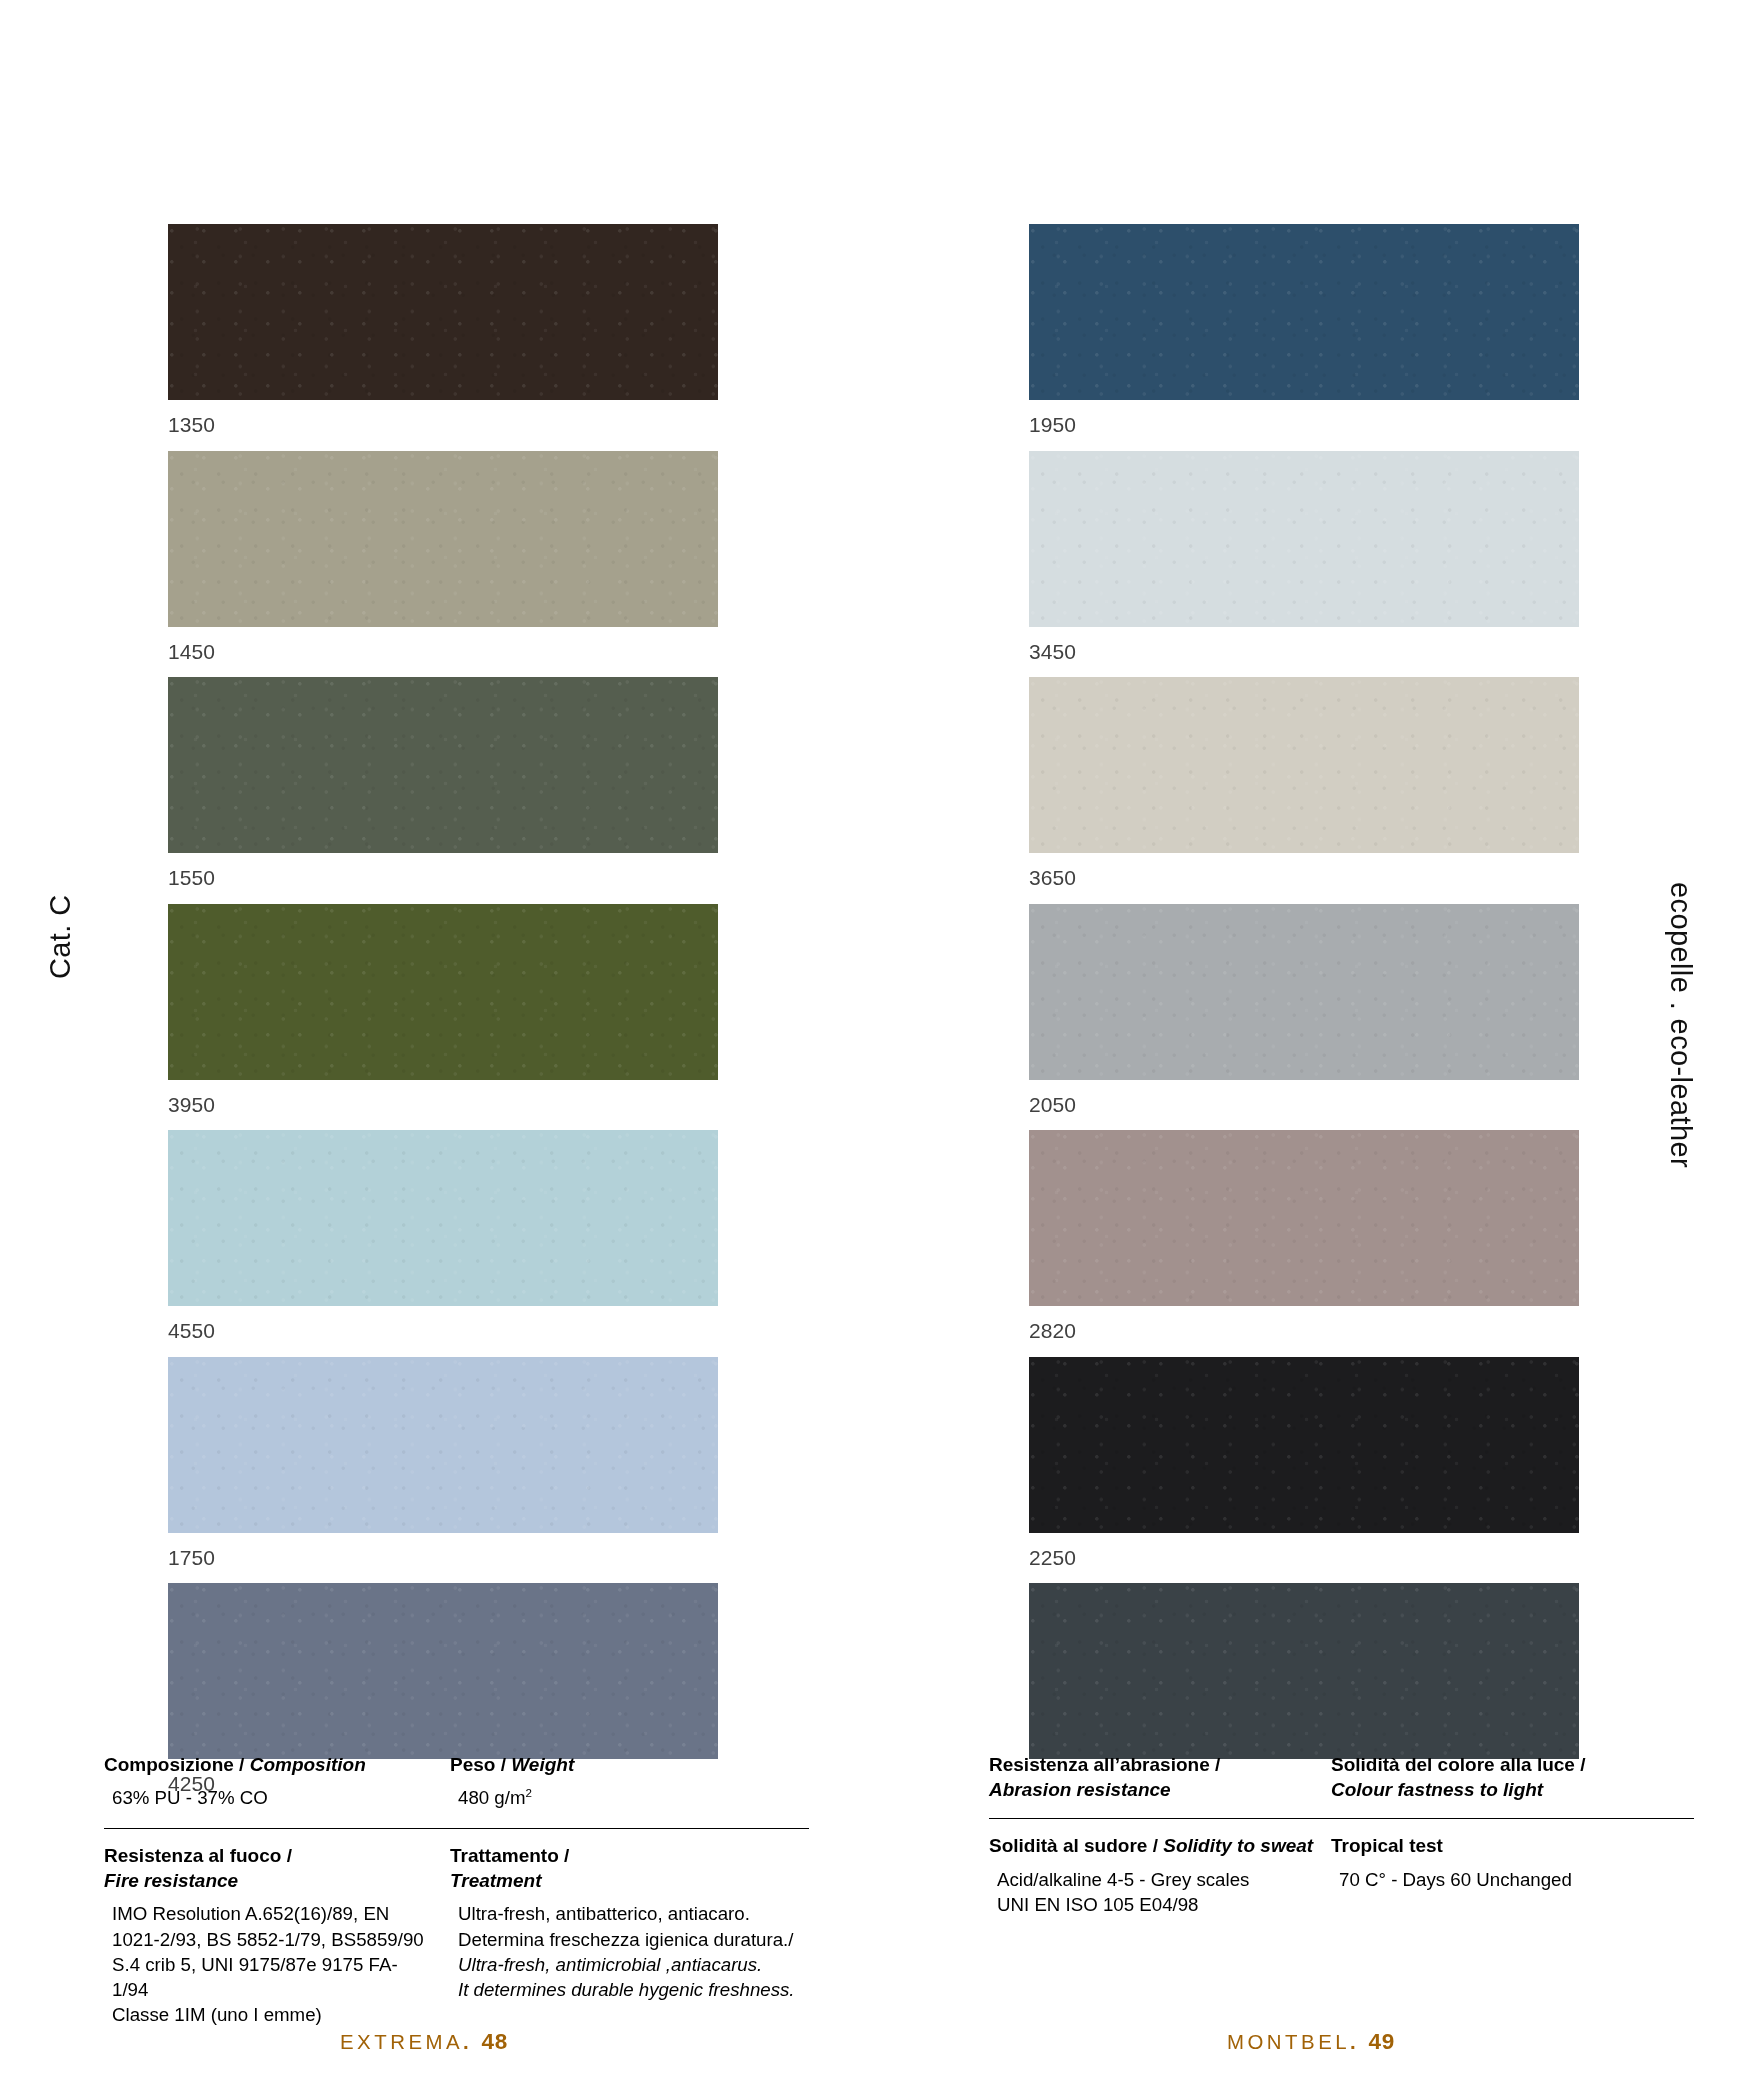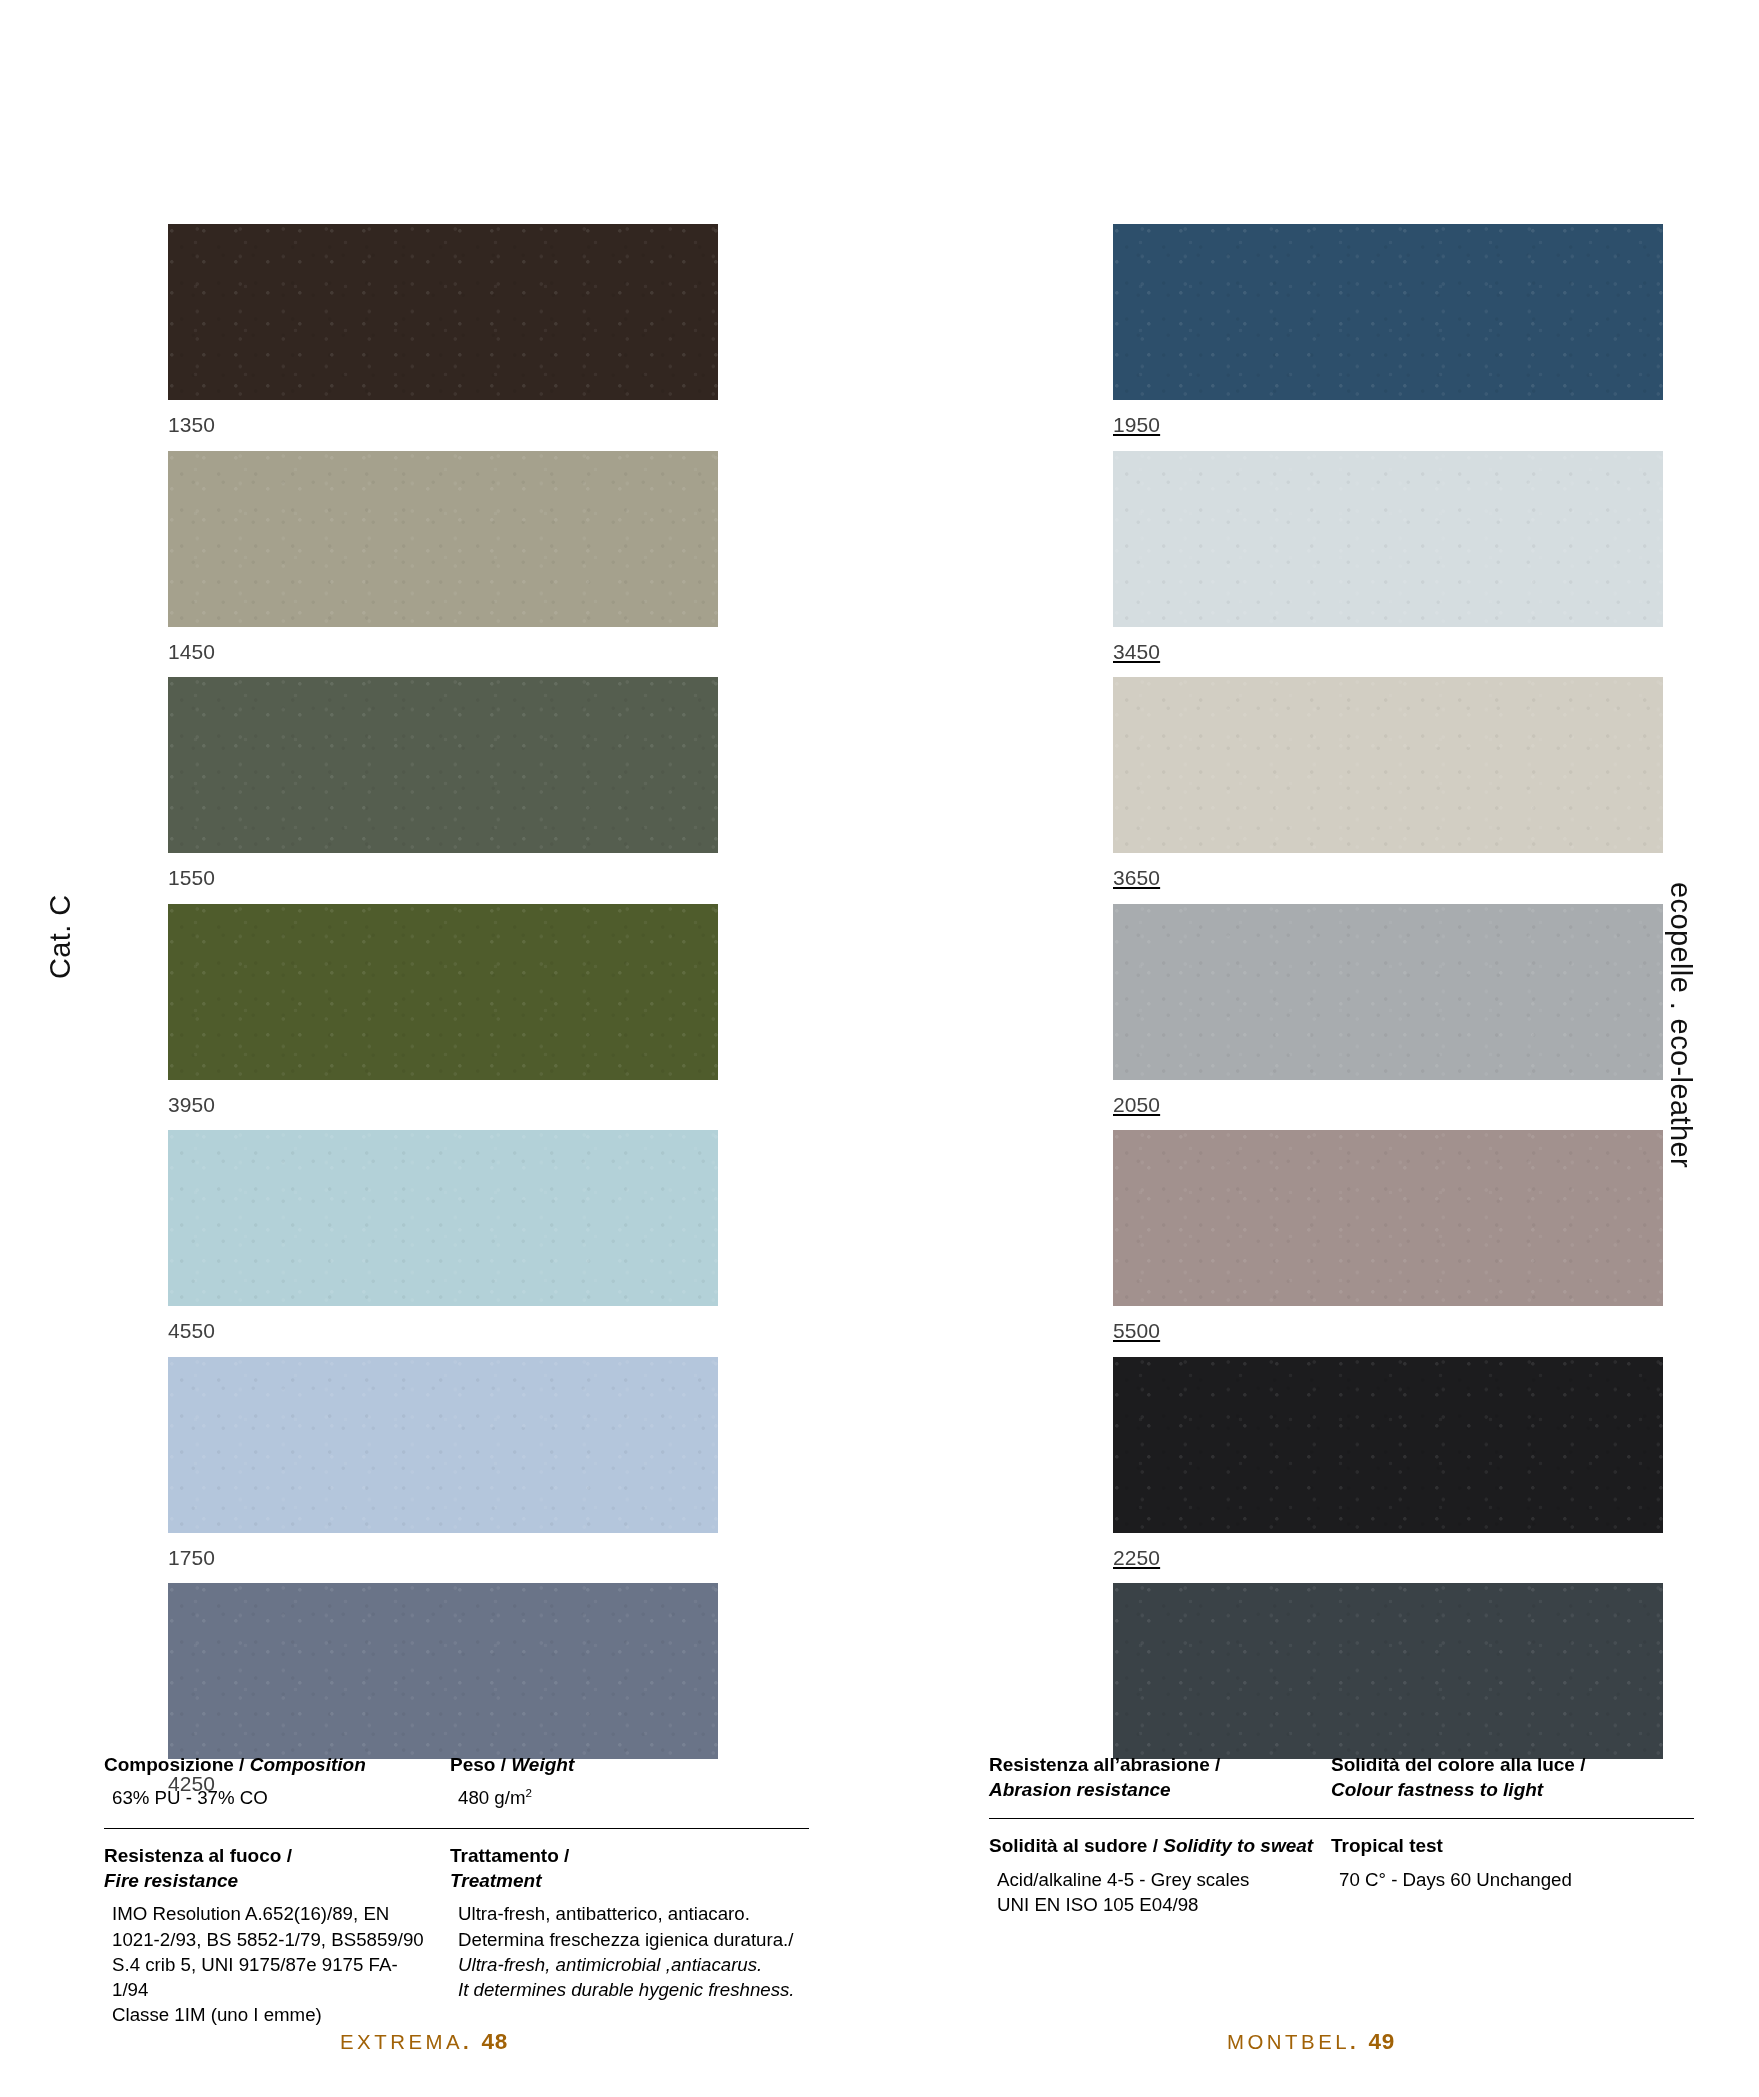--- a/index.html
+++ b/index.html
@@ -42,21 +42,21 @@
     transform-origin: left top;
   }
 
   
   .swatch-col {
     position: absolute;
     top: 224px;
     width: 550px;
   }
   #col-left  { left: 168px; }
-  #col-right { left: 1113px; text-decoration: underline; }
+  #col-right { left: 1029px; }
 
   .swatch-item { margin-bottom: 0; }
 
   .swatch-chip {
     width: 550px;
     height: 176px;
     display: block;
     position: relative;
     background-repeat: repeat;
   }
@@ -189,21 +189,21 @@
       <div class="swatch-item">
         <div class="swatch-chip" style="background: rgb(210, 206, 195);"></div>
         <div class="swatch-code">3650</div>
       </div>
       <div class="swatch-item">
         <div class="swatch-chip" style="background: rgb(168, 172, 175);"></div>
         <div class="swatch-code">2050</div>
       </div>
       <div class="swatch-item">
         <div class="swatch-chip" style="background: rgb(162, 145, 142);"></div>
-        <div class="swatch-code">5500</div>
+        <div class="swatch-code">2820</div>
       </div>
       <div class="swatch-item">
         <div class="swatch-chip" style="background: rgb(28, 28, 30);"></div>
         <div class="swatch-code">2250</div>
       </div>
       <div class="swatch-item">
         <div class="swatch-chip" style="background: rgb(58, 66, 71);"></div>
       </div>
     </div>
 

